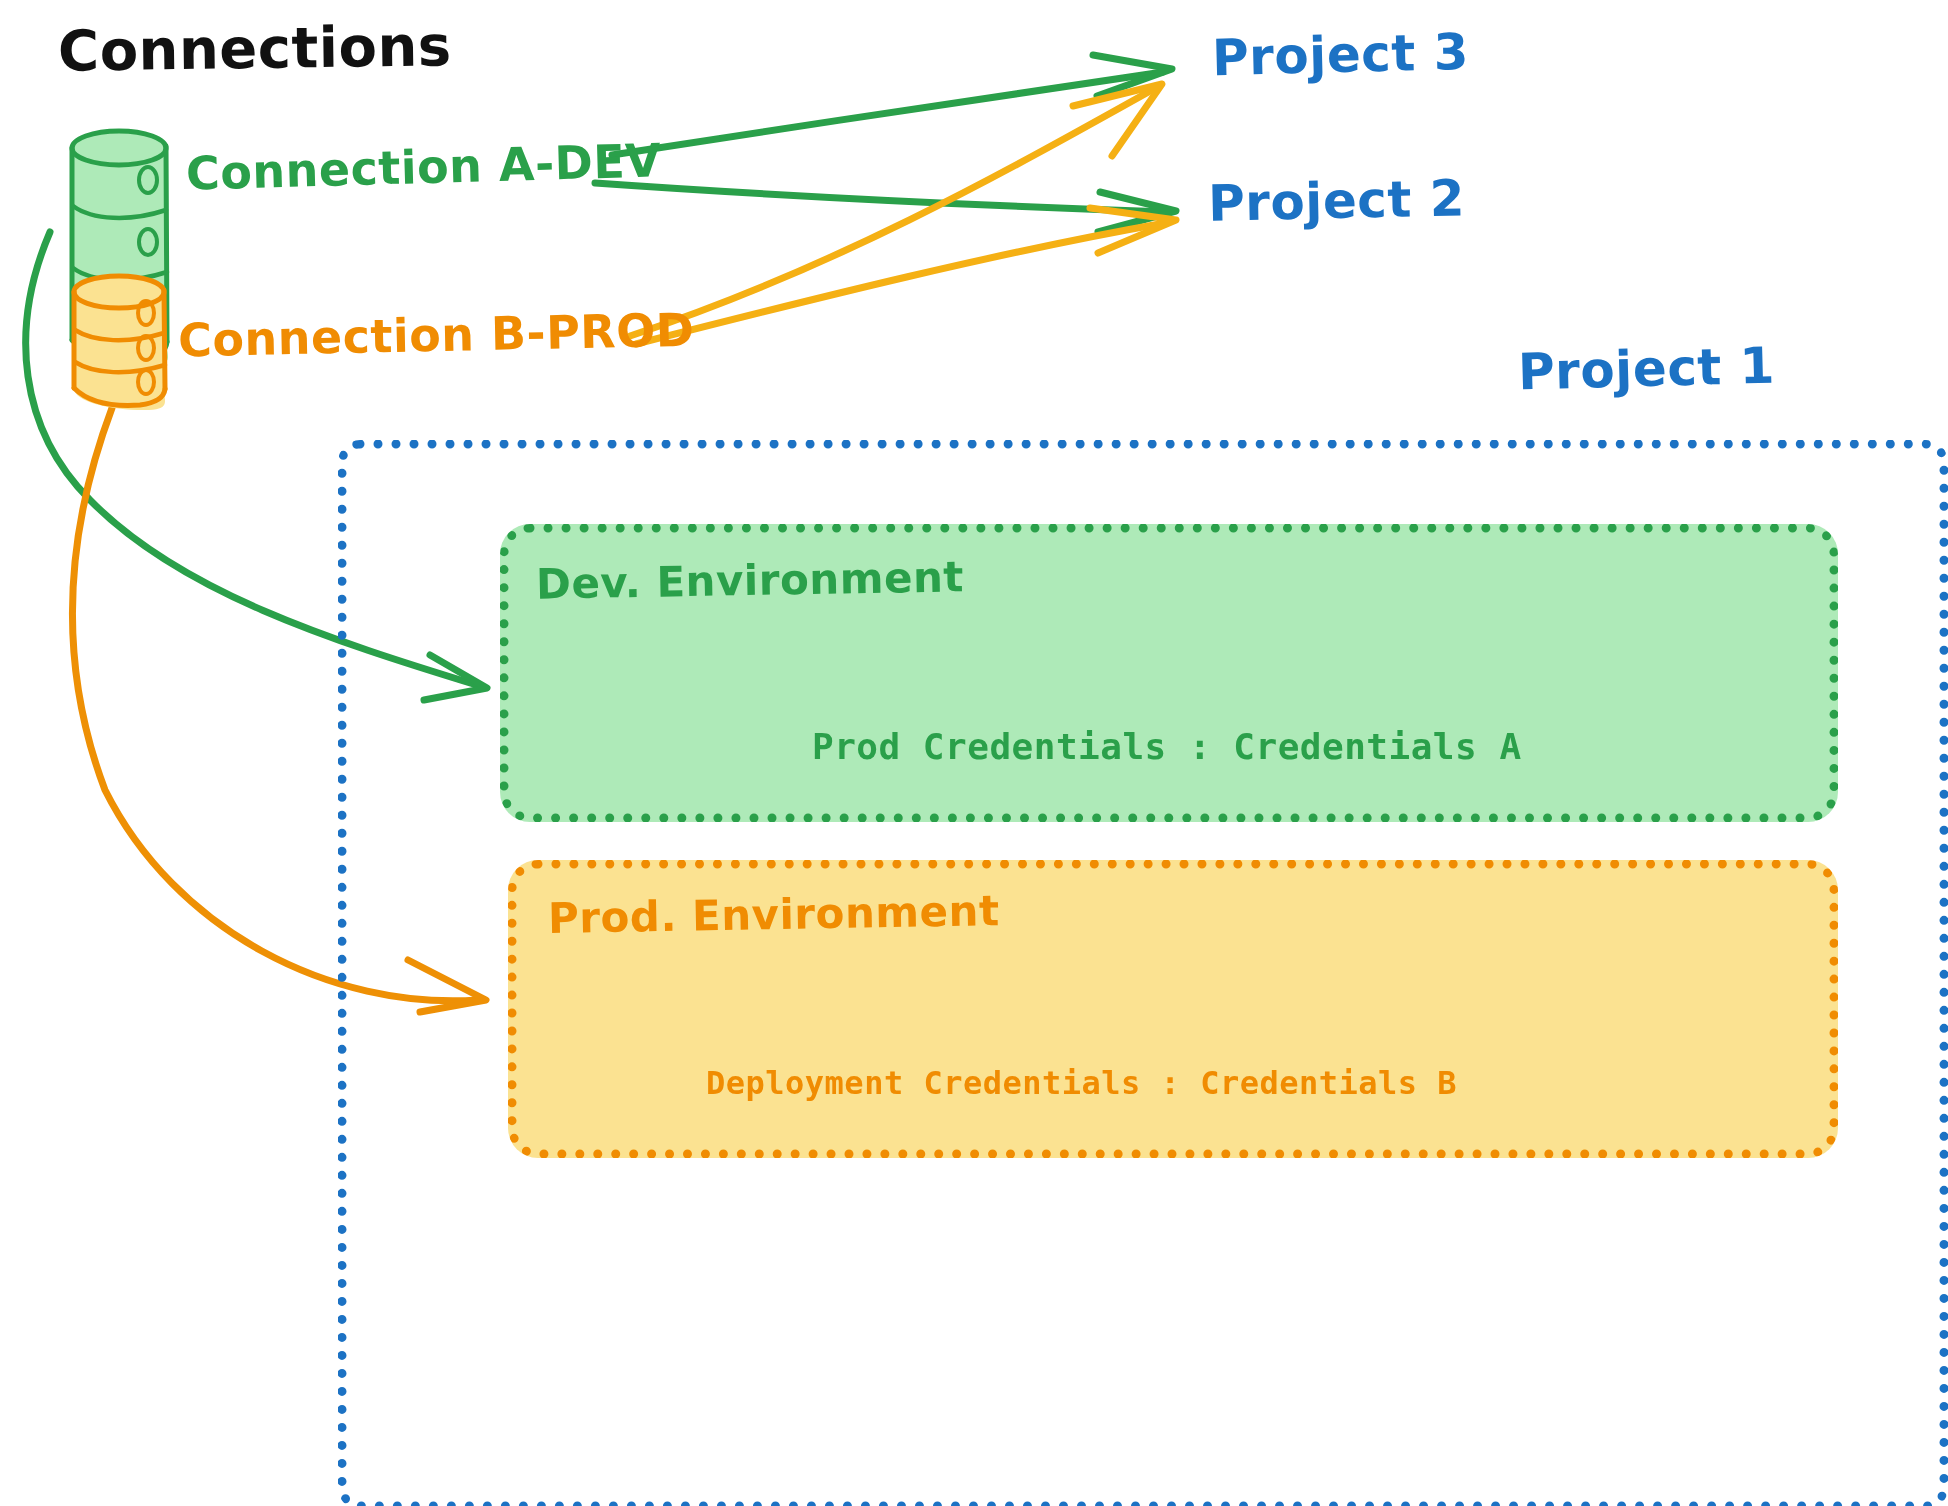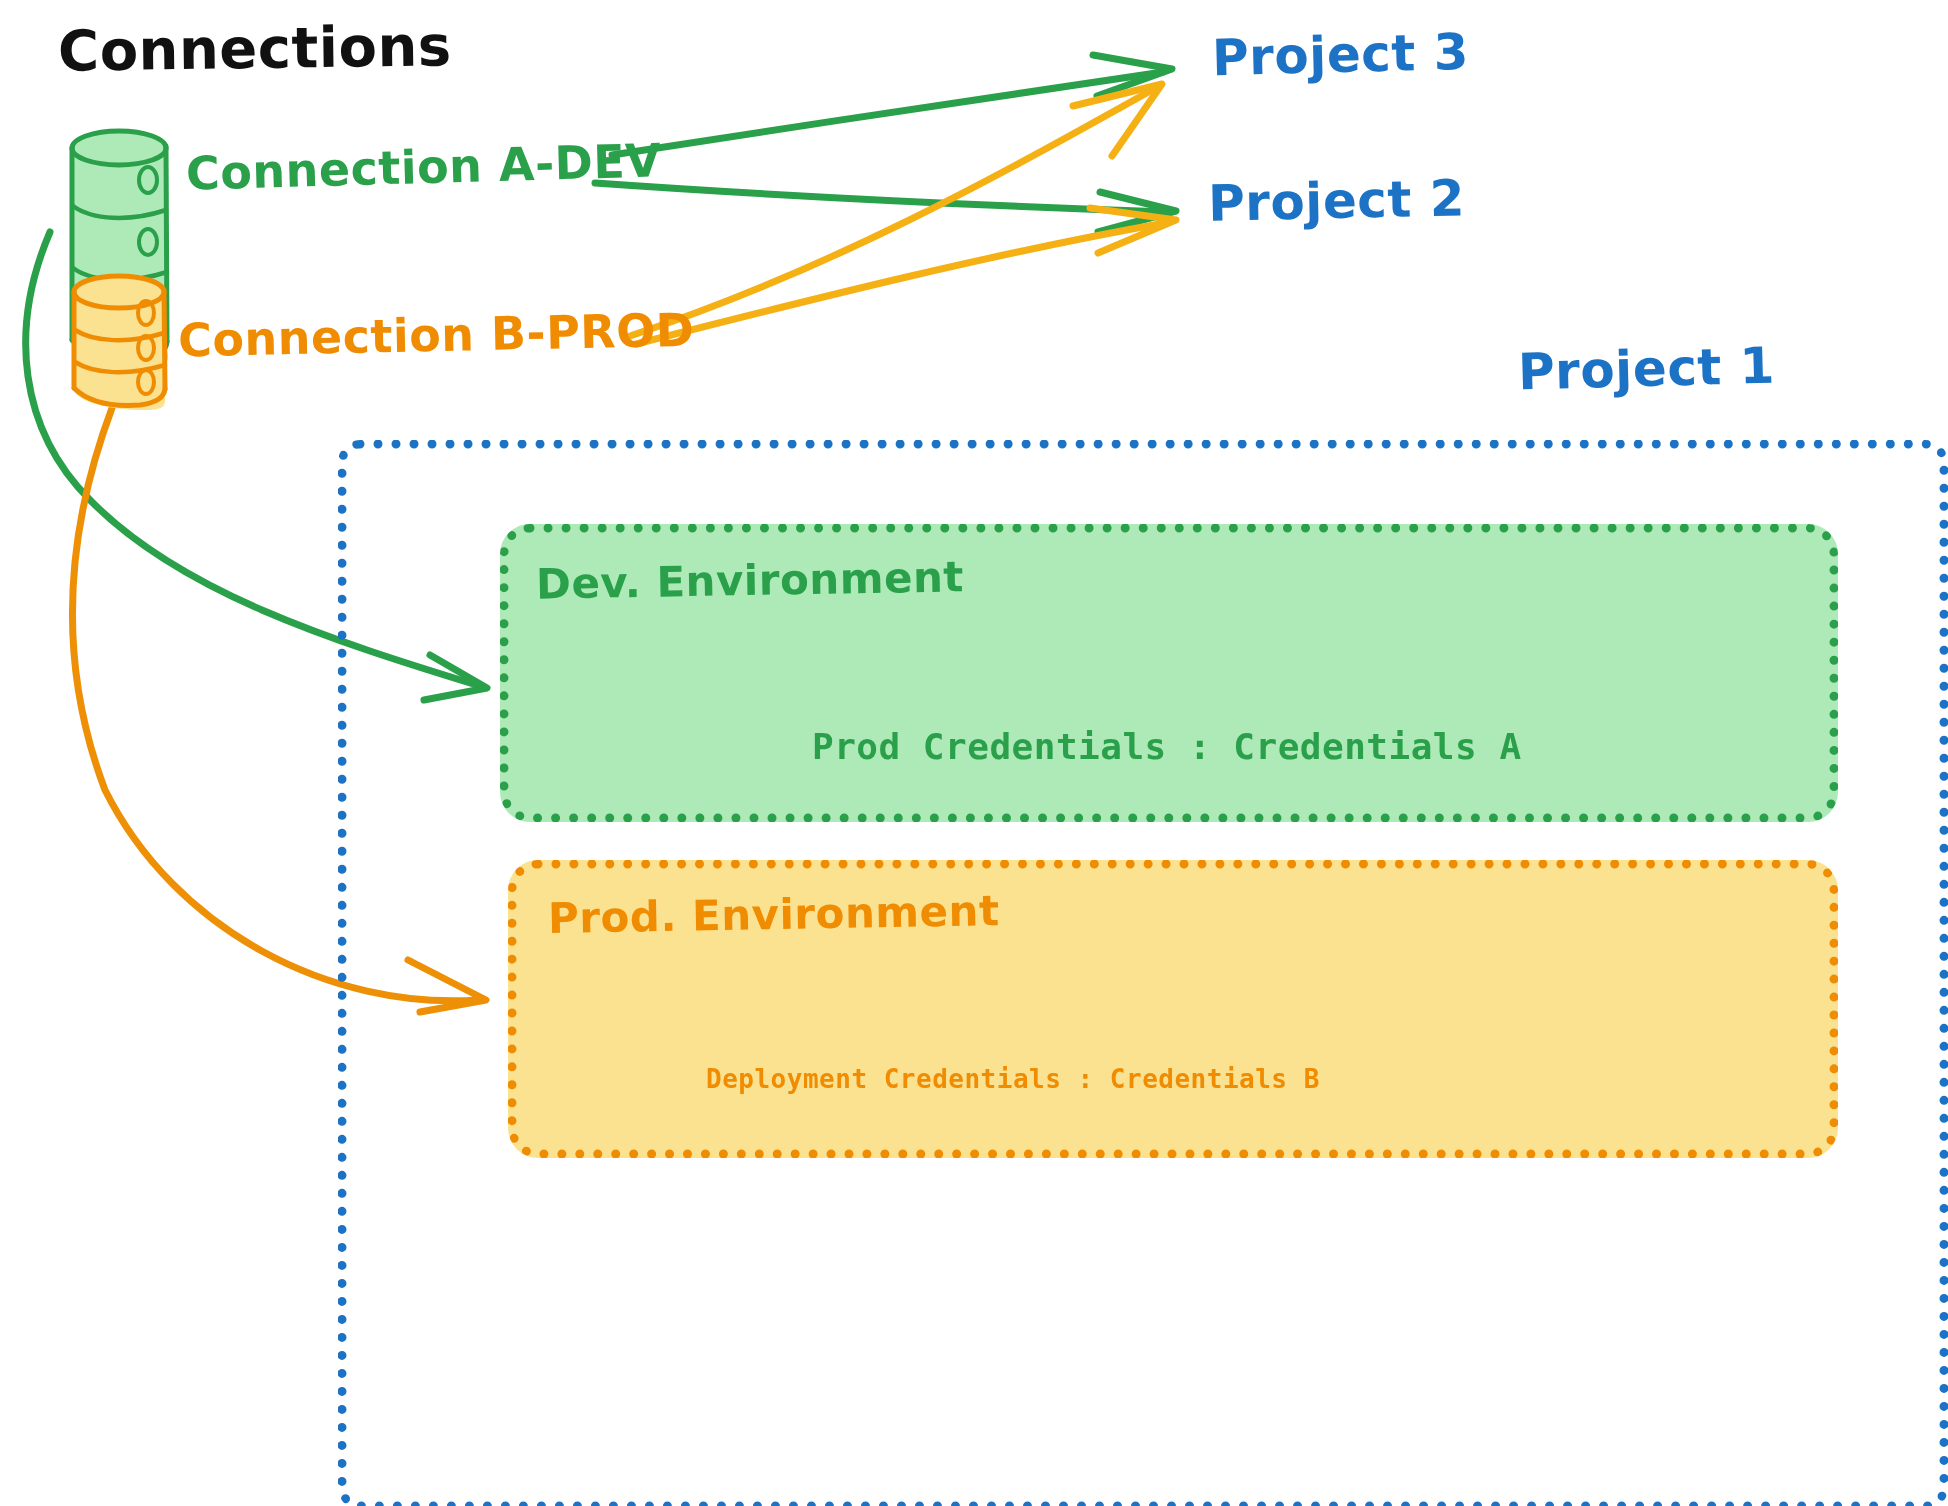--- a/index.html
+++ b/index.html
@@ -116,21 +116,21 @@
   #label-dev-cred {
     left: 812px;
     top: 726px;
     font-size: 36px;
     color: #2aa04a;
   }
 
   #label-prod-cred {
     left: 706px;
     top: 1064px;
-    font-size: 26px;
+    font-size: 32px;
     color: #f08c02;
   }
 
   
   .env-box {
     position: absolute;
     border-radius: 30px;
     pointer-events: auto;
   }
 

